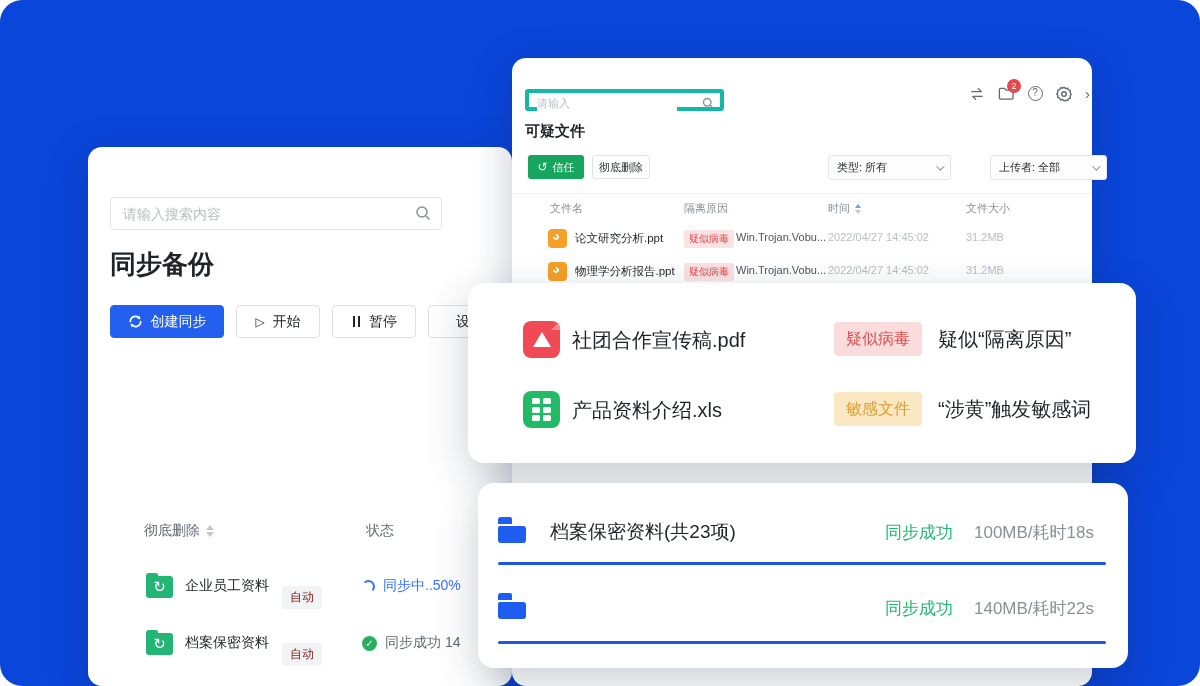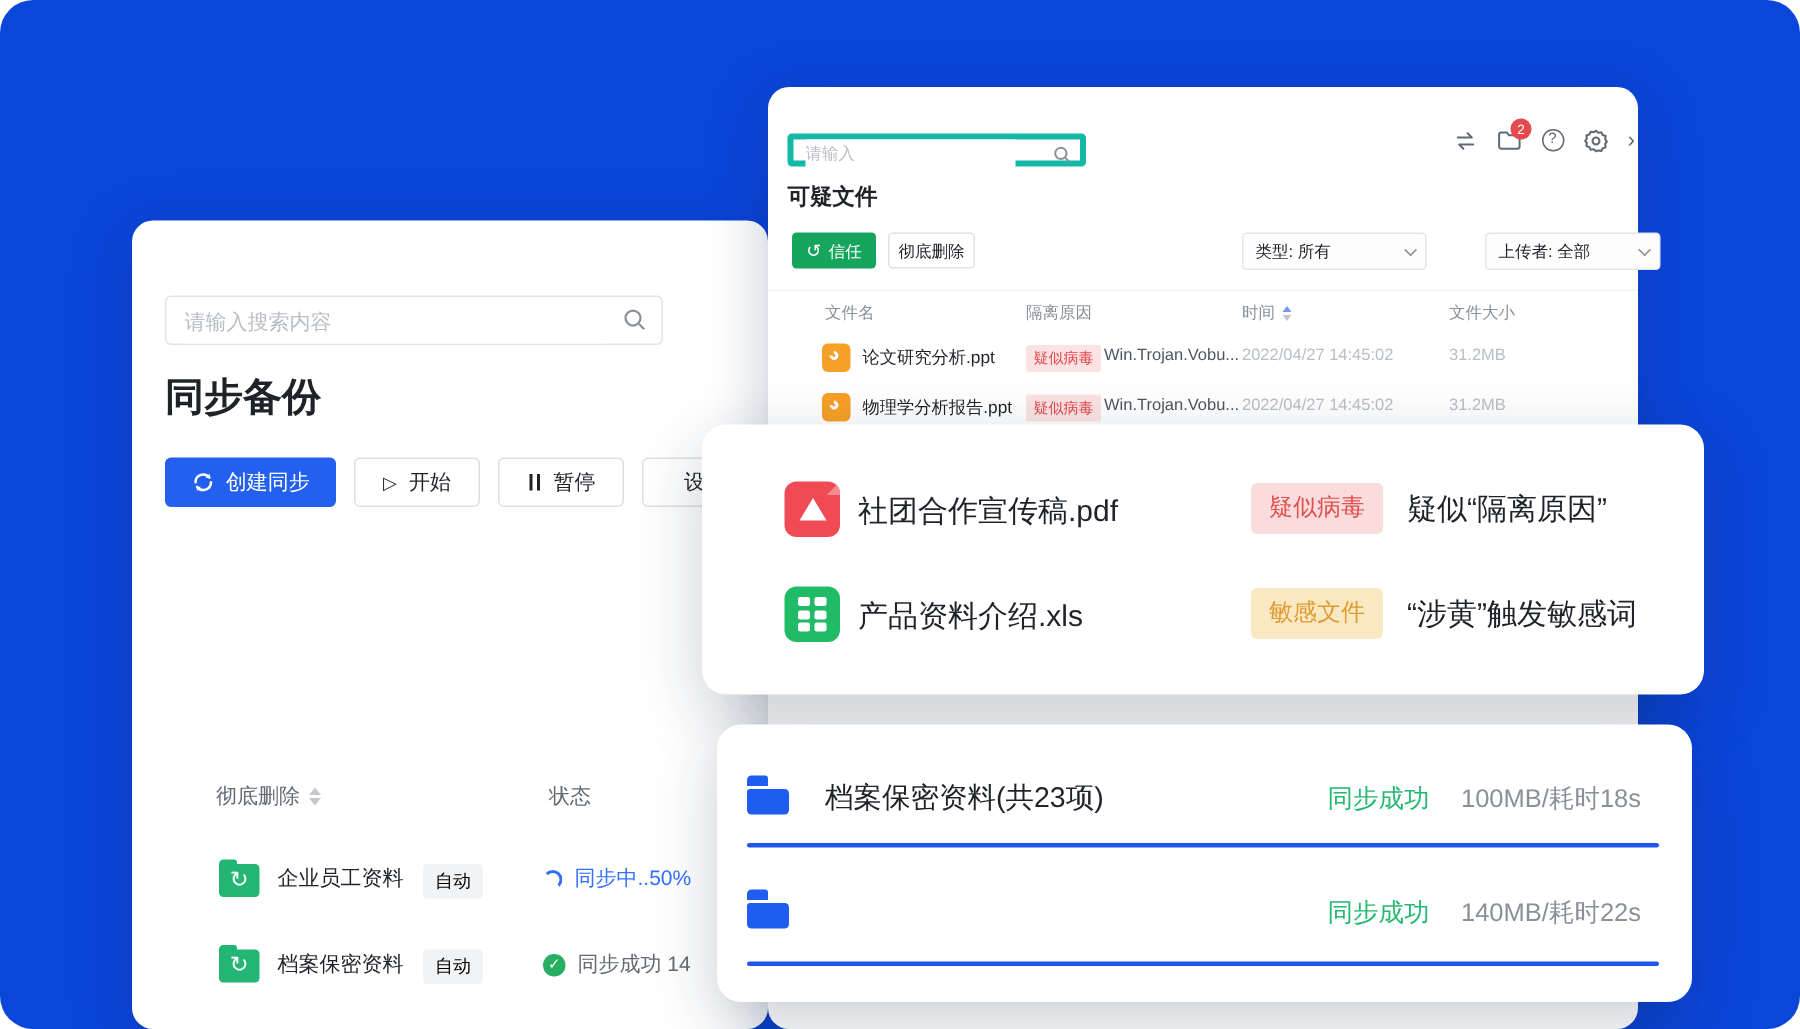--- a/index.html
+++ b/index.html
@@ -23,21 +23,21 @@
   .l-head2 { position:absolute; left:278px; top:375px; font-size:14px; color:#646A73; }
   .sort { display:inline-flex; flex-direction:column; gap:2px; }
   .sort i { width:0; height:0; border-left:4px solid transparent; border-right:4px solid transparent; }
   .sort .up { border-bottom:5px solid #C3C8CF; } .sort .dn { border-top:5px solid #C3C8CF; }
   .lrow { position:absolute; left:0; width:424px; height:30px; }
   .gfolder { position:absolute; left:58px; top:1px; width:27px; height:25px; }
   .gfolder .fbody { position:absolute; left:0; top:3px; width:27px; height:22px; background:#22B573; border-radius:3px; }
   .gfolder .ftab { position:absolute; left:0; top:0; width:12px; height:6px; background:#22B573; border-radius:3px 2px 0 0; }
   .gfolder .fglyph { position:absolute; left:0; top:3px; width:27px; height:22px; color:#fff; font-size:15px; line-height:21px; text-align:center; }
   .lrow-name { position:absolute; left:97px; top:5px; font-size:14px; color:#1F2329;text-align:center; }
-  .auto-tag { position:absolute; left:194px; top:4px; background:#F2F3F5; color:#000000; font-size:12px; border-radius:3px; padding:3px 8px; }
+  .auto-tag { position:absolute; left:194px; top:14px; background:#F2F3F5; color:#7f1d1d; font-size:12px; border-radius:3px; padding:3px 8px; }
   .lstatus { position:absolute; left:274px; top:5px; display:flex; align-items:center; gap:8px; font-size:14px; color:#646A73; white-space:nowrap; }
   .lstatus.syncing { color:#3370FF; }
   .spinner { width:13px; height:13px; border:2px solid transparent; border-top-color:#3370FF; border-right-color:#3370FF; border-radius:50%; }
   .checkc { width:15px; height:15px; background:#27AE60; border-radius:50%; color:#fff; font-size:10px; line-height:15px; text-align:center; }
 
   
   .right-card { left:512px; top:58px; width:580px; height:628px; border-radius:14px; box-shadow:0 10px 40px rgba(10,30,80,.25); }
   .r-search { position:absolute; left:13px; top:31px; width:199px; height:22px; border:4px solid #14b8a6; border-radius:3px; }
   .r-search input { position:absolute; left:8px; top:0; width:140px; height:20px; border:0; outline:0; font-size:11px; color:#1F2329; font-family:inherit; }
   .r-search input::placeholder { color:#BCC0C6; }

